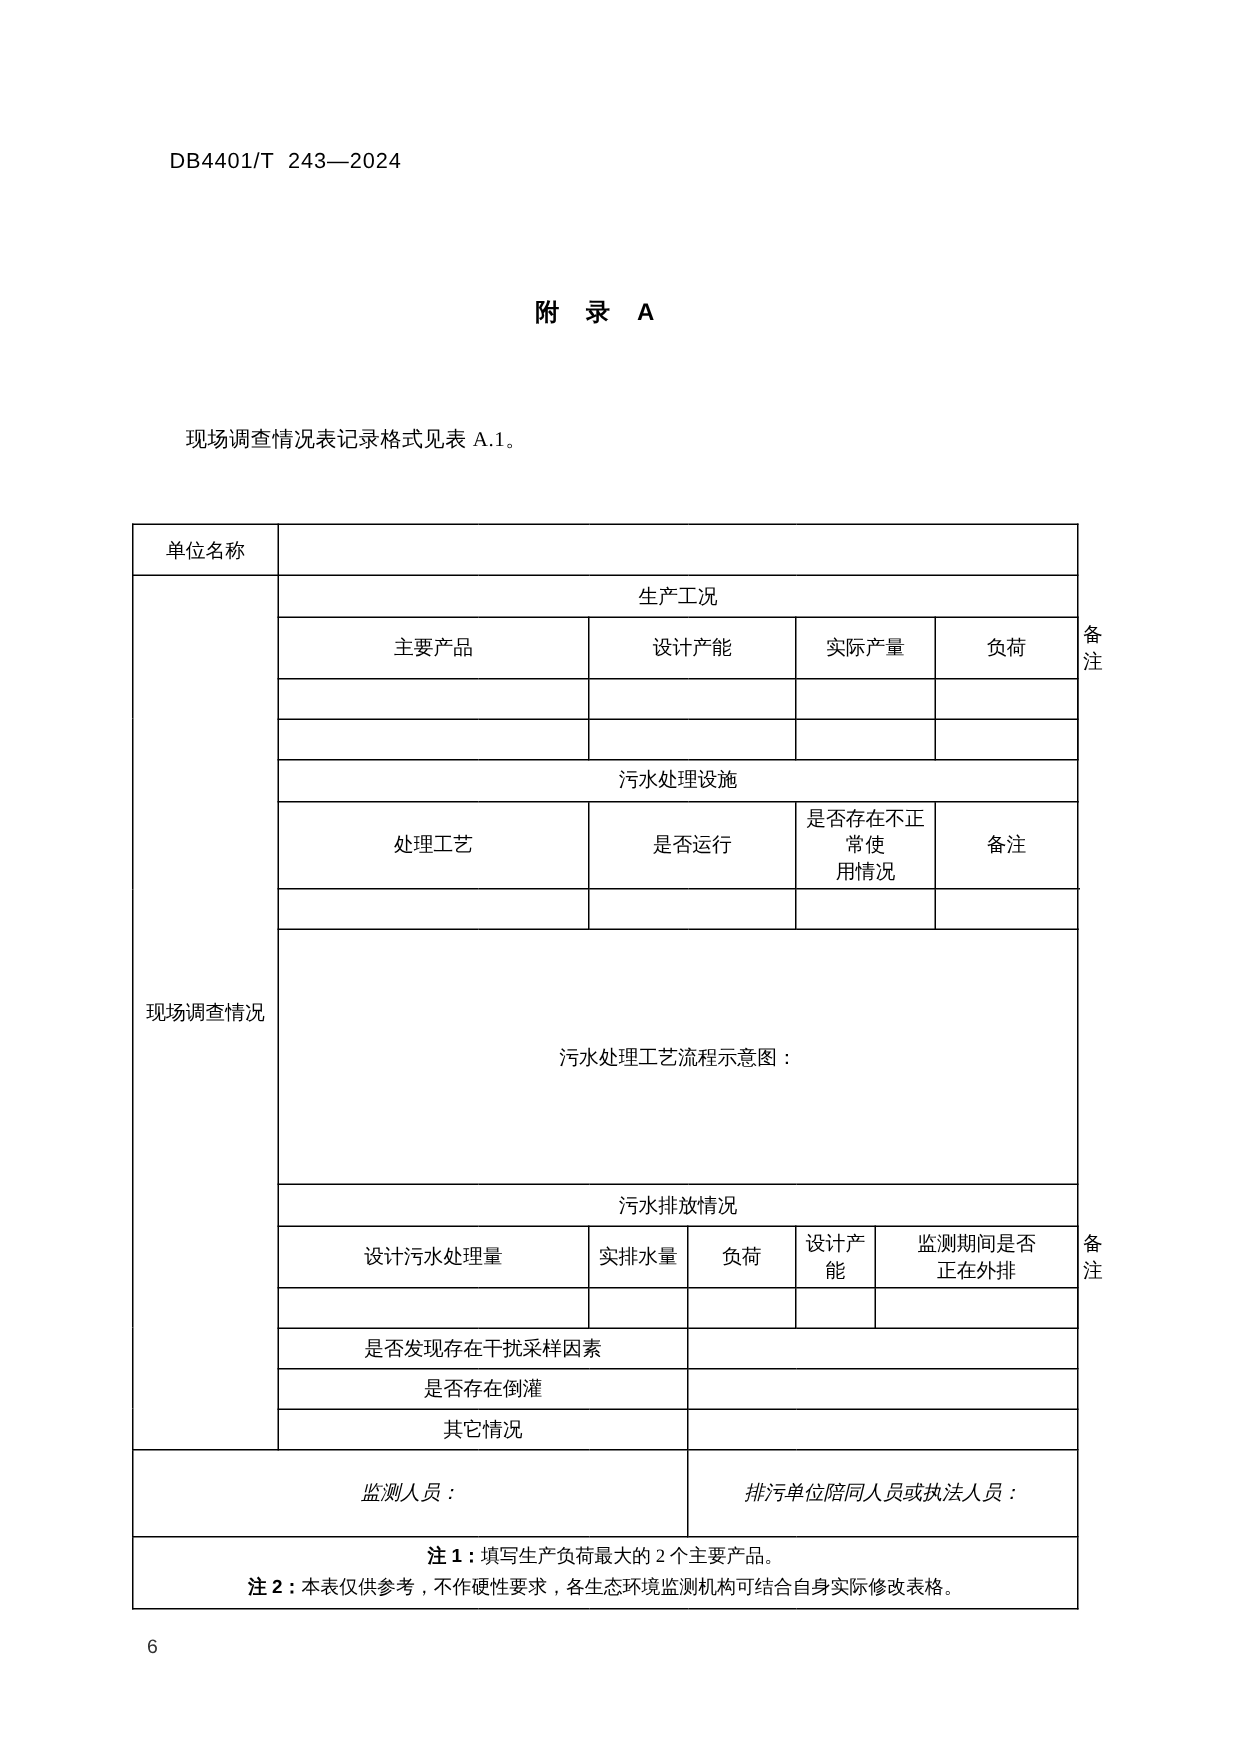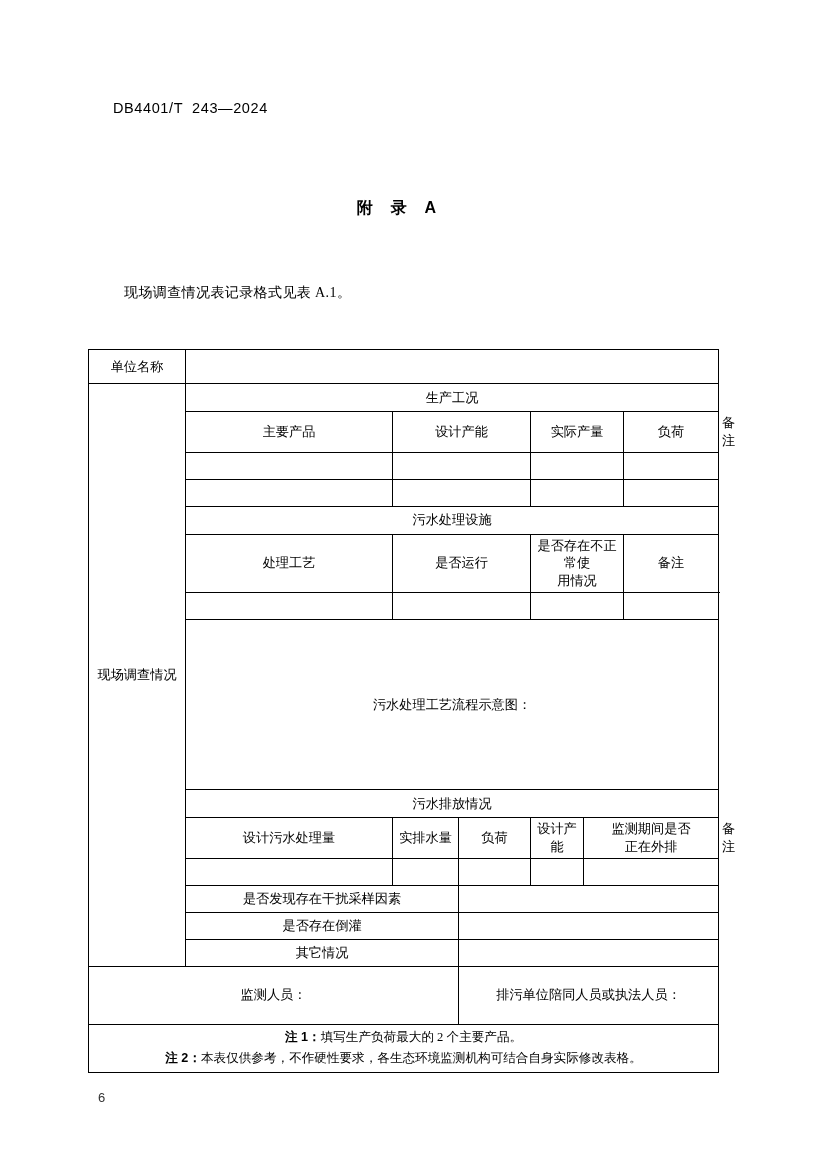--- a/index.html
+++ b/index.html
@@ -109,21 +109,21 @@
   table.form td.pad-left {
     text-align: left;
     vertical-align: top;
     padding: 7px 8px;
   }
   .h-unit { height: 34px; }
   .h-sec  { height: 28px; }
   .h-hdr  { height: 32px; }
   .h-row  { height: 27px; }
   .h-flow { height: 170px; }
-  .h-sign { height: 58px; }
+  .h-sign { height: 58px; font-style: italic; }
   .h-note { height: 48px; }
 
   .label-col {
     width: 97px;
   }
   .side-label {
     text-align: center;
     vertical-align: middle;
   }
 

